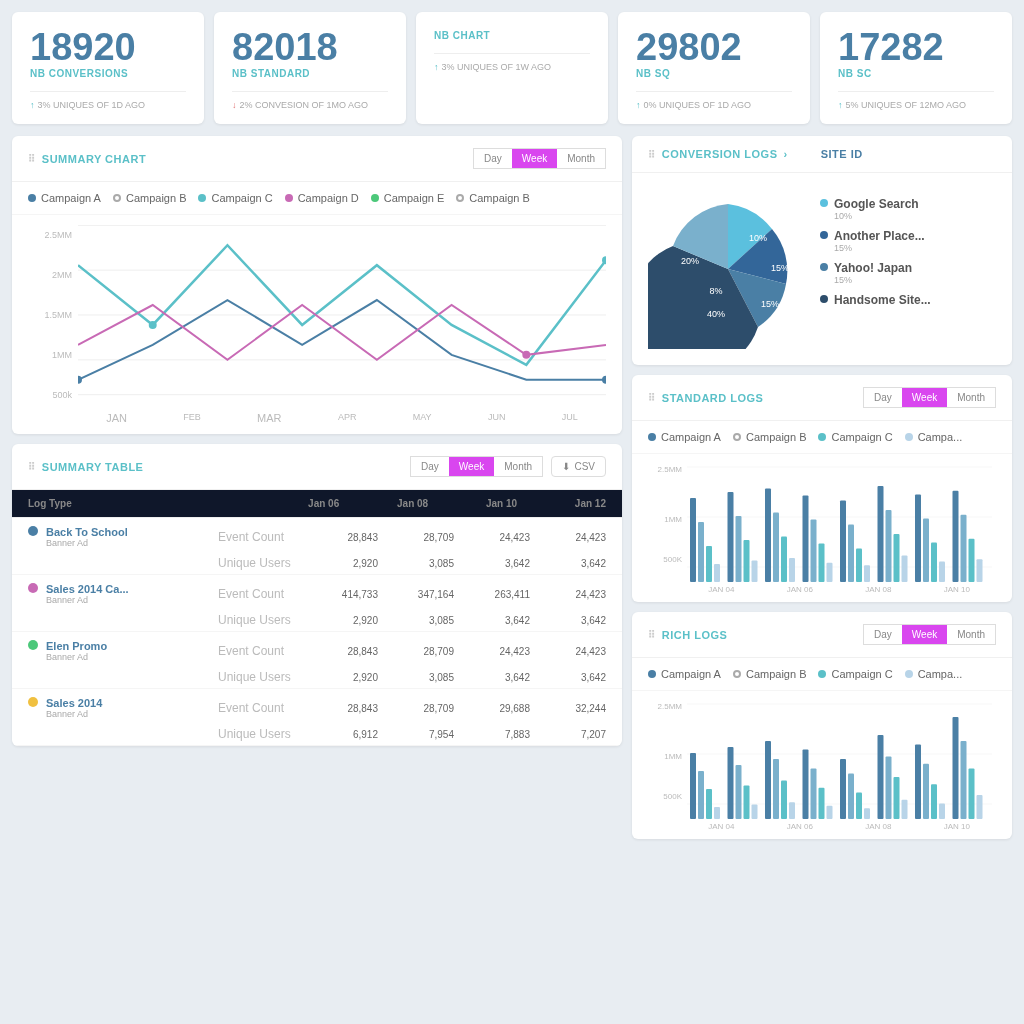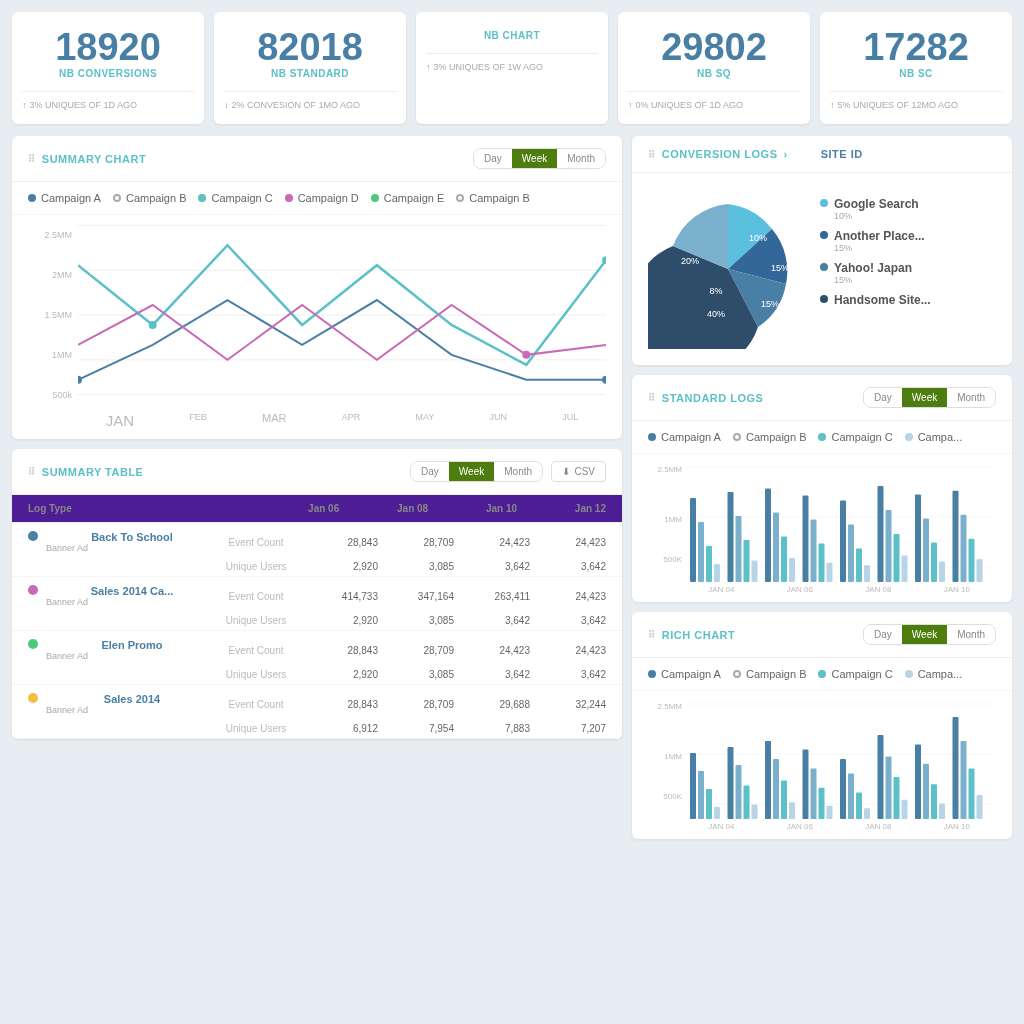--- a/index.html
+++ b/index.html
@@ -3,22 +3,22 @@
   <meta charset="utf-8">
   <style>
     * { box-sizing: border-box; margin: 0; padding: 0; }
     body { background: #e8edf2; font-family: 'Arial', sans-serif; font-size: 12px; color: #555; }
     
     .dashboard { padding: 12px; width: 1024px; min-height: 1024px; }
     
     
     .stats-row { display: flex; gap: 10px; margin-bottom: 12px; }
     .stat-card {
-      flex: 1; background: #fff; border-radius: 6px; padding: 16px 10px 14px;
-      box-shadow: 0 1px 3px rgba(0,0,0,0.08); position: relative; text-align: center;
+      flex: 1; background: #fff; border-radius: 6px; padding: 16px 18px 14px;
+      box-shadow: 0 1px 3px rgba(0,0,0,0.08); position: relative;
     }
     .stat-number { font-size: 38px; font-weight: 700; color: #4a7fa5; line-height: 1; }
     .stat-label { font-size: 10px; font-weight: 700; color: #5bc0c8; letter-spacing: 0.5px; margin-top: 2px; }
     .stat-divider { border: none; border-top: 1px solid #eee; margin: 12px 0 8px; }
     .stat-footer { font-size: 9px; color: #aaa; display: flex; align-items: center; gap: 3px; }
     .arrow-up { color: #5bc0c8; }
     .arrow-down { color: #e07070; }
     
     
     .main-row { display: flex; gap: 10px; }
@@ -34,47 +34,47 @@
       display: flex; align-items: center; justify-content: space-between;
       padding: 12px 16px; border-bottom: 1px solid #f0f0f0;
     }
     .card-title {
       font-size: 11px; font-weight: 700; color: #5bc0c8; letter-spacing: 0.5px;
       display: flex; align-items: center; gap: 6px;
     }
     .drag-icon { color: #ccc; font-size: 10px; }
     
     
-    .toggle-group { display: flex; border-radius: 8px; overflow: hidden; border: 1px solid #ddd; }
+    .toggle-group { display: flex; border-radius: 0; overflow: hidden; border: 1px solid #ddd; }
     .toggle-btn {
       padding: 4px 10px; font-size: 10px; cursor: pointer; background: #fff; color: #888;
       border: none; outline: none;
     }
-    .toggle-btn.active { background: #4d7c0f; color: #fff; }
+    .toggle-btn.active { background: #d946ef; color: #fff; }
     
     
     .chart-legend { display: flex; flex-wrap: wrap; gap: 12px; padding: 10px 16px; border-bottom: 1px solid #f5f5f5; }
     .legend-item { display: flex; align-items: center; gap: 5px; font-size: 11px; color: #666; cursor: pointer; }
     .legend-dot { width: 8px; height: 8px; border-radius: 50%; }
     .legend-dot-empty { width: 8px; height: 8px; border-radius: 50%; border: 2px solid #aaa; background: transparent; }
     
     
-    .table-header-row { display: flex; padding: 8px 16px; background: #4c1d95; border-bottom: 1px solid #eee; }
+    .table-header-row { display: flex; padding: 8px 16px; background: #0f172a; border-bottom: 1px solid #eee; }
     .table-col-logtype { flex: 2.5; font-size: 10px; color: #888; font-weight: 600; }
     .table-col-date { flex: 1; font-size: 10px; color: #888; font-weight: 600; text-align: right; }
     
     .table-body { max-height: 350px; overflow-y: auto; }
     .table-row-group { border-bottom: 1px solid #f5f5f5; }
     .table-row { display: flex; align-items: center; padding: 4px 16px; }
     .table-row:first-child { padding-top: 8px; }
     .campaign-name { flex: 1.5; }
-    .campaign-title { font-size: 11px; font-weight: 700; color: #4a7fa5; text-align: center; }
+    .campaign-title { font-size: 11px; font-weight: 700; color: #4a7fa5; }
     .campaign-sub { font-size: 9px; color: #aaa; }
     .campaign-dot { width: 10px; height: 10px; border-radius: 50%; margin-right: 8px; flex-shrink: 0; }
-    .metric-label { flex: 1; font-size: 10px; color: #bbb; text-align: center; padding-right: 8px; }
+    .metric-label { flex: 1; font-size: 12px; color: #bbb; text-align: left; padding-right: 8px; }
     .metric-val { flex: 1; font-size: 10px; color: #666; text-align: right; }
     .campaign-info { display: flex; align-items: flex-start; flex: 2.5; }
     
     
     .conversion-body { display: flex; padding: 16px; gap: 12px; }
     .pie-container { width: 160px; height: 160px; flex-shrink: 0; }
     .pie-legend { flex: 1; display: flex; flex-direction: column; gap: 8px; padding-top: 8px; }
     .pie-legend-item { display: flex; align-items: flex-start; gap: 6px; }
     .pie-legend-dot { width: 8px; height: 8px; border-radius: 50%; margin-top: 2px; flex-shrink: 0; }
     .pie-legend-name { color: #555; font-weight: 600; }
@@ -209,21 +209,21 @@
 
                 <circle cx="0" cy="155" r="4" fill="#4a7fa5"></circle>
                 <circle cx="530" cy="155" r="4" fill="#4a7fa5"></circle>
                 <circle cx="75" cy="100" r="4" fill="#5bc0c8"></circle>
                 <circle cx="530" cy="35" r="4" fill="#5bc0c8"></circle>
                 <circle cx="450" cy="130" r="4" fill="#c86ab5"></circle>
               </svg>
             </div>
           </div>
           <div style="display:flex;justify-content:space-around;padding:4px 0 10px 50px;">
-            <span style="font-size:15px;color:#bbb;">JAN</span>
+            <span style="font-size:11px;color:#bbb;">JAN</span>
             <span style="font-size:9px;color:#bbb;">FEB</span>
             <span style="font-size:11px;color:#bbb;">MAR</span>
             <span style="font-size:9px;color:#bbb;">APR</span>
             <span style="font-size:9px;color:#bbb;">MAY</span>
             <span style="font-size:9px;color:#bbb;">JUN</span>
             <span style="font-size:9px;color:#bbb;">JUL</span>
           </div>
         </div>
       </div>
 
@@ -509,21 +509,21 @@
               <span style="font-size:8px;color:#bbb;">JAN 08</span>
               <span style="font-size:8px;color:#bbb;">JAN 10</span>
   </div>
           </div>
       </div>
 
       <div class="card">
         <div class="card-header">
           <div class="card-title">
             <span class="drag-icon">⠿</span>
-            <span>RICH CHART</span>
+            <span>RICH LOGS</span>
           </div>
           <div class="toggle-group" id="rich-logs-toggle">
               <button class="toggle-btn">Day</button>
               <button class="toggle-btn active">Week</button>
               <button class="toggle-btn">Month</button>
             </div>
         </div>
         <div class="chart-legend" id="rich-logs-legend">
             <div class="legend-item">
               <div class="legend-dot" style="background:#4a7fa5;"></div>

